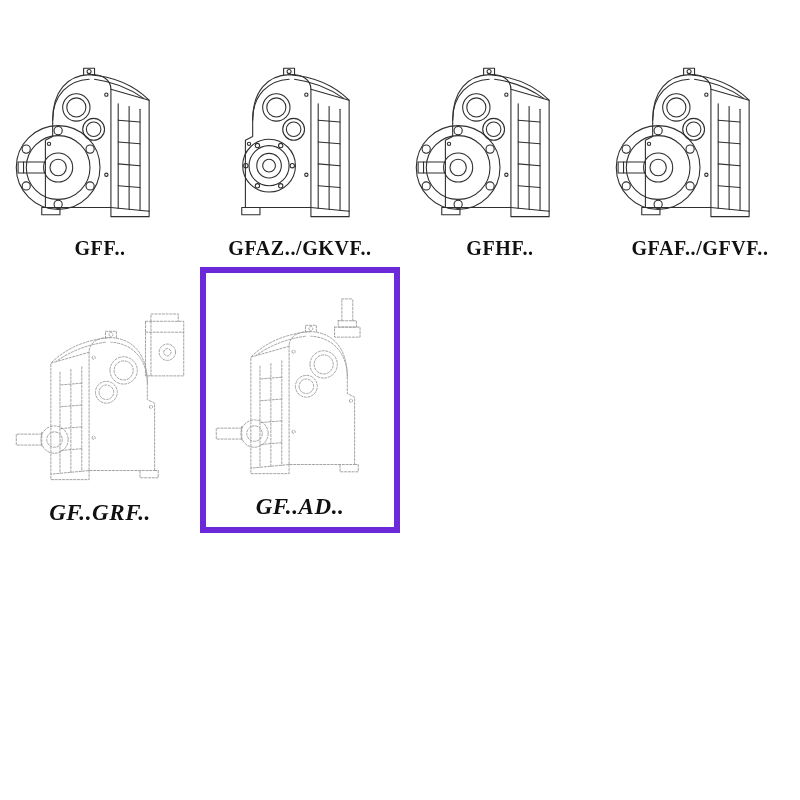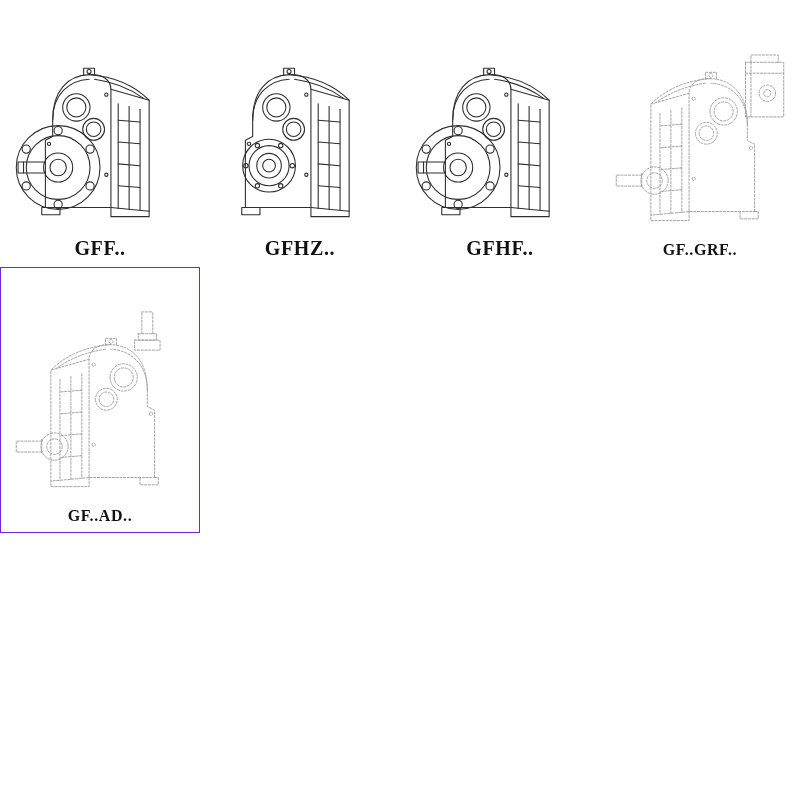--- a/index.html
+++ b/index.html
@@ -17,21 +17,21 @@
   }
   .cell {
     display: flex;
     flex-direction: column;
     align-items: center;
     justify-content: flex-end;
     padding: 4px 1px 8px;
     box-sizing: border-box;
     margin: 0;
   }
-  .cell.boxed { border: 1px solid #6d28d9; }
+  .cell.boxed { border: 6px solid #6d28d9; }
   .drawing {
     width: 182px;
     height: 204px;
     flex: 0 0 auto;
     fill: none;
     stroke: #2f2f2f;
     stroke-width: 1.2;
     stroke-linejoin: round;
     stroke-linecap: round;
   }
@@ -42,21 +42,21 @@
   }
   .label {
     font-weight: 700;
     font-size: 20px;
     letter-spacing: 0.6px;
     color: #111;
     white-space: nowrap;
     line-height: 1.1;
     margin-top: 3px;
   }
-  .label.lg { font-size: 16px; }
+  .label.lg { font-size: 23px; font-style: italic; }
 </style>
 </head>
 <body>
 
 <svg width="0" height="0" style="position:absolute" aria-hidden="true">
 <defs>
   <g id="gb-body">
     <path d="M40,192 L40,118 L48,114 L48,96 C48,64 64,47 88,46 C103,45 112,52 112,62 L112,192 Z"></path>
     <path d="M48,96 C48,68 66,52 88,51"></path>
     <path d="M88,46 C116,48 138,58 154,74"></path>
@@ -156,41 +156,48 @@
 <div class="grid">
 
   <figure class="cell">
     <svg class="drawing" viewBox="0 0 200 218">
       <use href="#gb-body"></use>
         <use href="#gb-flange"></use>
     </svg>
     <figcaption class="label">GFF..</figcaption>
   </figure>
 
-
   <figure class="cell">
     <svg class="drawing" viewBox="0 0 200 218">
       <use href="#gb-body"></use>
         <use href="#gb-bore"></use>
     </svg>
-    <figcaption class="label">GFHZ..</figcaption>
-  </figure>
+    <figcaption class="label">GFAZ../GKVF..</figcaption>
+  </figure>
+
 
   <figure class="cell">
     <svg class="drawing" viewBox="0 0 200 218">
       <use href="#gb-body"></use>
         <use href="#gb-flange"></use>
     </svg>
     <figcaption class="label">GFHF..</figcaption>
   </figure>
 
 
 
 
 
+  <figure class="cell">
+    <svg class="drawing" viewBox="0 0 200 218">
+      <use href="#gb-body"></use>
+        <use href="#gb-flange"></use>
+    </svg>
+    <figcaption class="label">GFAF../GFVF..</figcaption>
+  </figure>
 
 
   <figure class="cell">
     <svg class="drawing dashed" viewBox="0 0 200 218">
       <use href="#gb-body" transform="translate(200,0) scale(-1,1)"></use>
       <use href="#gb-shaft-left"></use>
         <use href="#gb-block"></use>
     </svg>
     <figcaption class="label lg">GF..GRF..</figcaption>
   </figure>

